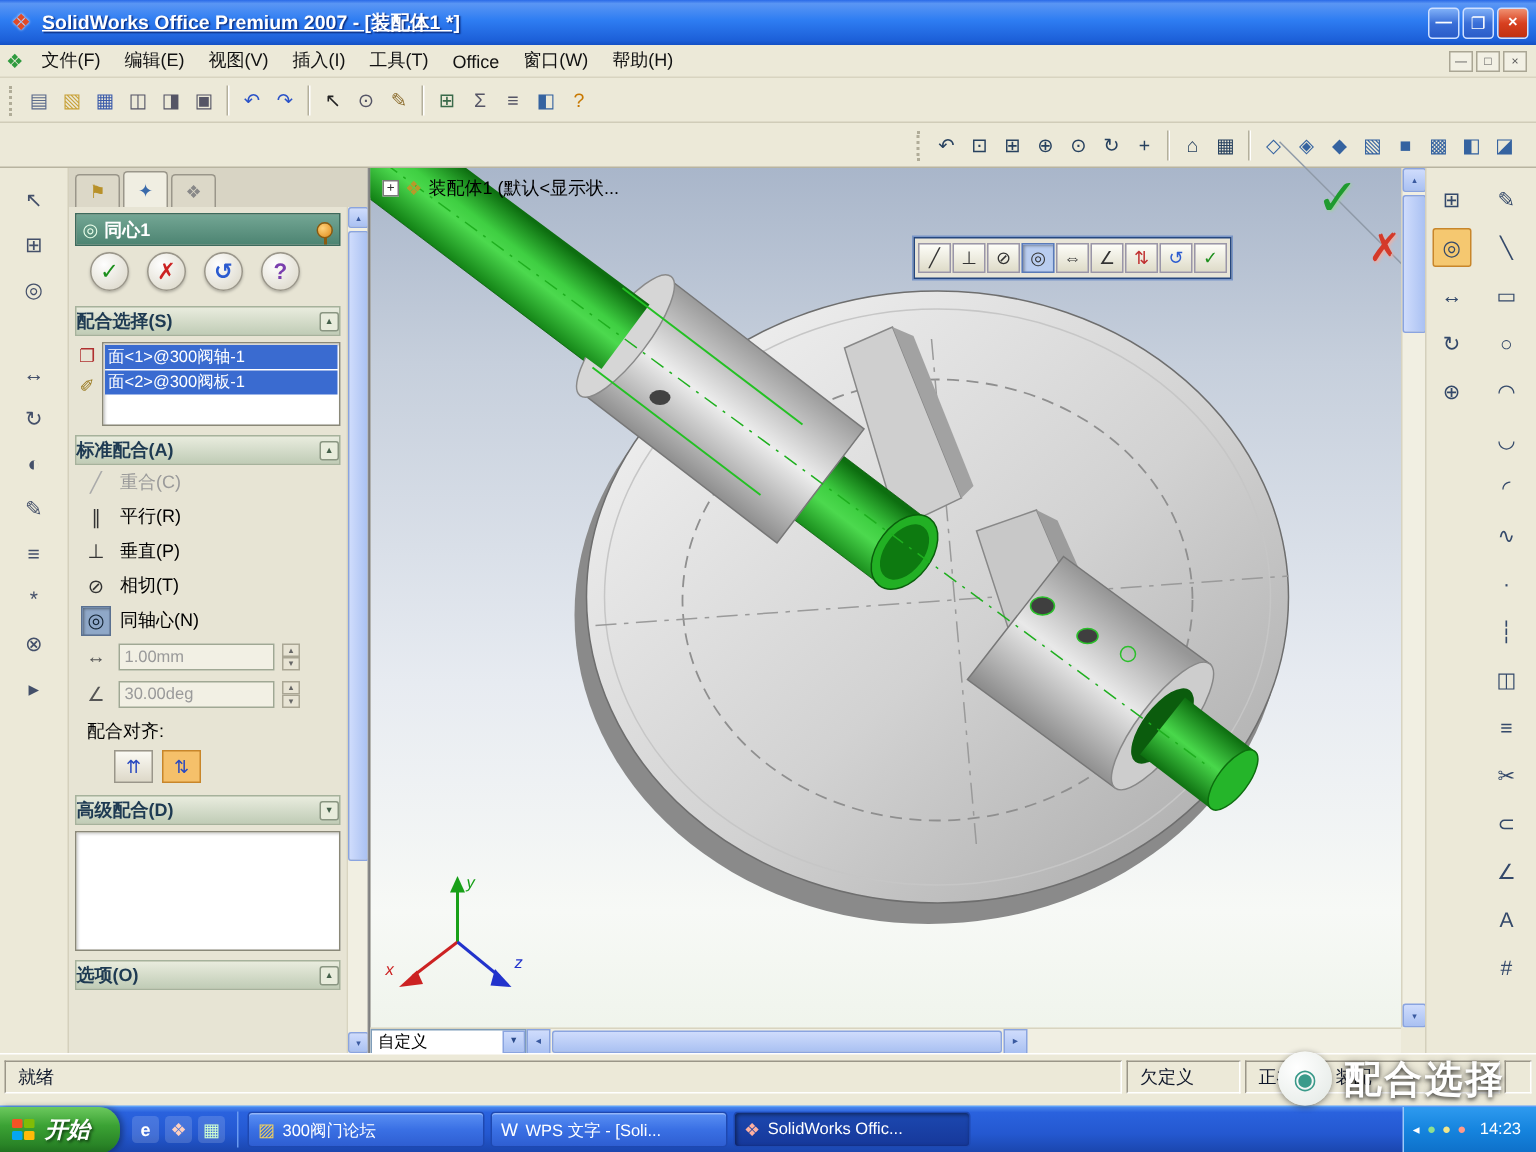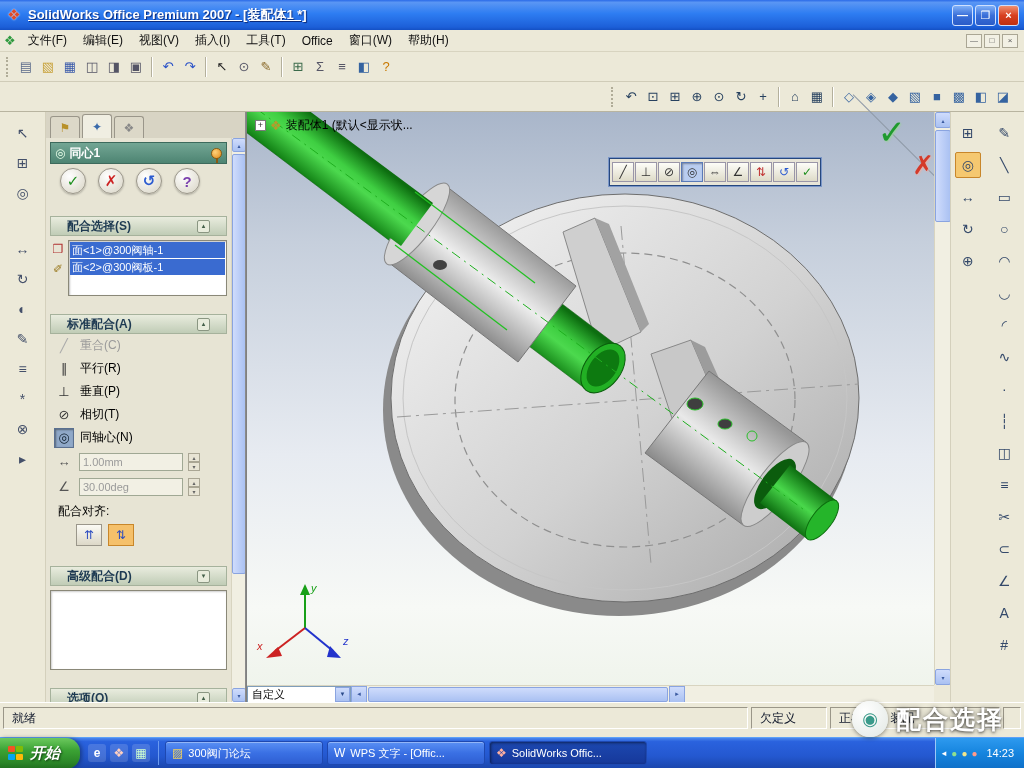--- a/index.html
+++ b/index.html
@@ -60,22 +60,22 @@
   .pm-header .hicon { font-size:12px; margin-right:4px; color:#eaffea; }
   .pm-header .htitle { flex:1; }
   .pin { width:11px; height:11px; border-radius:50%; background:radial-gradient(circle at 35% 35%,#ffd27a,#e08a1a);
     border:1px solid #8a5a10; position:relative; }
   .pin:after { content:""; position:absolute; left:4px; top:9px; width:2px; height:5px; background:#8a5a10; }
   .pm-actions { height:34px; display:flex; align-items:center; gap:12px; padding-left:10px; }
   .pm-round { width:26px; height:26px; border-radius:50%; border:1px solid #9a968a;
     background:radial-gradient(circle at 35% 30%,#fefefe,#d8d4c4); display:flex; align-items:center;
     justify-content:center; font-size:15px; font-weight:bold; box-shadow:0 1px 2px rgba(0,0,0,.25); }
   .sec-head { height:20px; background:linear-gradient(180deg,#E9ECDE,#C0CCB6); border:1px solid #A6B29C;
-    display:flex; align-items:center; justify-content:space-between; padding:0 16px; font-weight:bold;
-    color:#1e3a52; margin-top:18px; }
+    display:flex; align-items:center; justify-content:space-between; padding:0 0; font-weight:bold;
+    color:#1e3a52; margin-top:6px; }
   .chev { width:13px; height:13px; border:1px solid #8a9682; border-radius:2px; background:#e8ecdc;
     font-size:7px; display:flex; align-items:center; justify-content:center; color:#44604a; }
   .sel-wrap { display:flex; margin-top:4px; gap:2px; }
   .sel-icons { width:16px; display:flex; flex-direction:column; gap:6px; padding-top:2px; }
   .sel-icons span { font-size:12px; text-align:center; }
   .sel-box { flex:1; height:56px; background:#fff; border:1px solid #8a8878;
     box-shadow:inset 1px 1px 2px rgba(0,0,0,.25); padding:1px; overflow:hidden; }
   .sel-row { height:16px; background:#3A6BD0; color:#fff; font-size:11px; line-height:16px;
     padding-left:2px; white-space:nowrap; margin-bottom:1px; }
   .mate-row { height:23px; display:flex; align-items:center; gap:6px; padding-left:4px; color:#000; }
@@ -604,21 +604,21 @@
     </div>
   <div class="tasks">
 
       <div class="task">
         <span class="task-icon" style="color: rgb(240, 208, 96);">▨</span>
         <span class="task-label">300阀门论坛</span>
       </div>
 
       <div class="task">
         <span class="task-icon" style="color: rgb(255, 255, 255);">W</span>
-        <span class="task-label">WPS 文字 - [Offic...</span>
+        <span class="task-label">WPS 文字 - [Soli...</span>
       </div>
 
       <div class="task active">
         <span class="task-icon" style="color: rgb(255, 176, 160);">❖</span>
         <span class="task-label">SolidWorks Offic...</span>
       </div>
     </div>
   <div class="tray">
     <span class="tray-chevron">◂</span>
     <span class="tray-icons" style="display:flex;gap:4px;">

